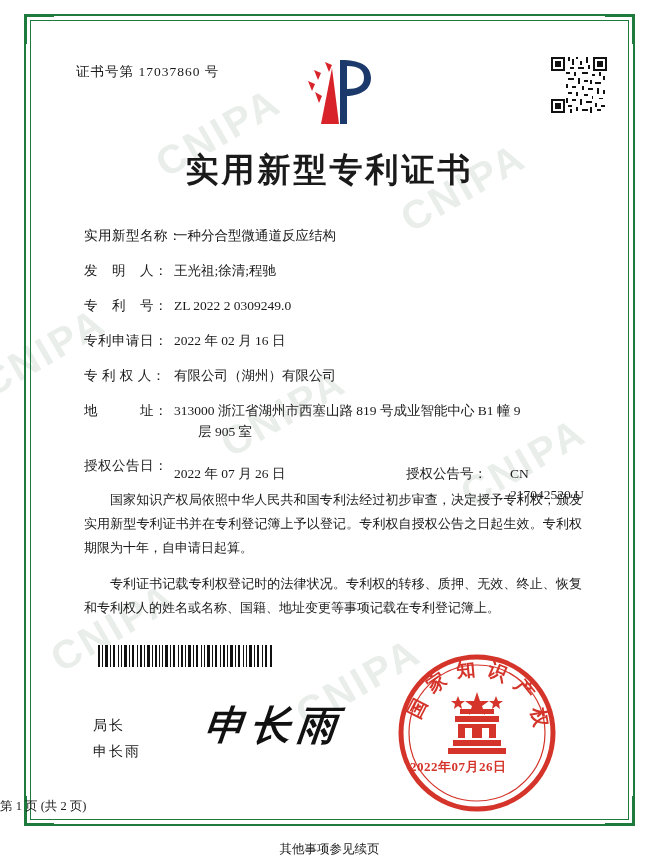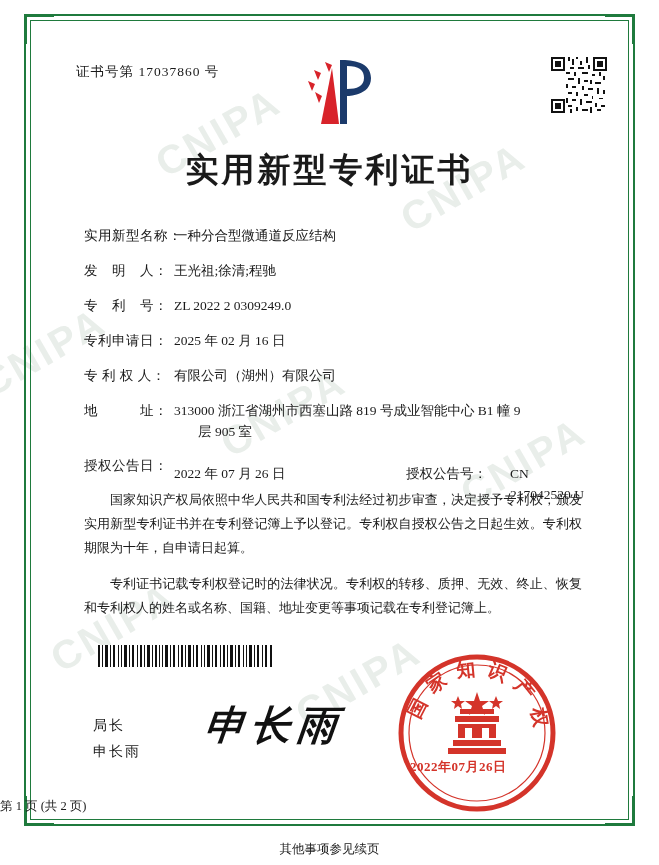--- a/index.html
+++ b/index.html
@@ -318,21 +318,21 @@
     <div class="row">
       <span class="lbl">发　明　人：</span>
       <span class="val">王光祖;徐清;程驰</span>
     </div>
     <div class="row">
       <span class="lbl">专　利　号：</span>
       <span class="val">ZL 2022 2 0309249.0</span>
     </div>
     <div class="row">
       <span class="lbl">专利申请日：</span>
-      <span class="val">2025 年 02 月 16 日</span>
+      <span class="val">2022 年 02 月 16 日</span>
     </div>
     <div class="row">
       <span class="lbl">专 利 权 人：</span>
       <span class="val">有限公司（湖州）有限公司</span>
     </div>
     <div class="row">
       <span class="lbl">地　　　址：</span>
       <span class="val">
         <span>313000 浙江省湖州市西塞山路 819 号成业智能中心 B1 幢 9</span>
         <span class="cont">层 905 室</span>

